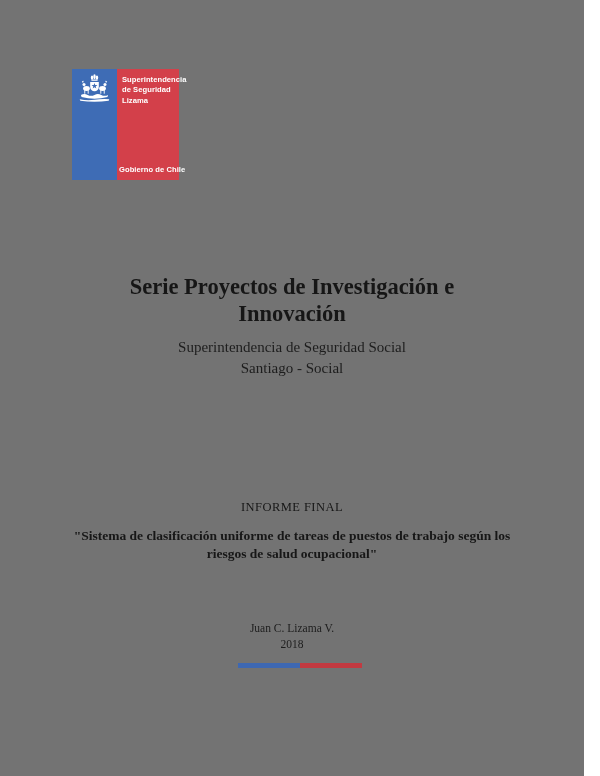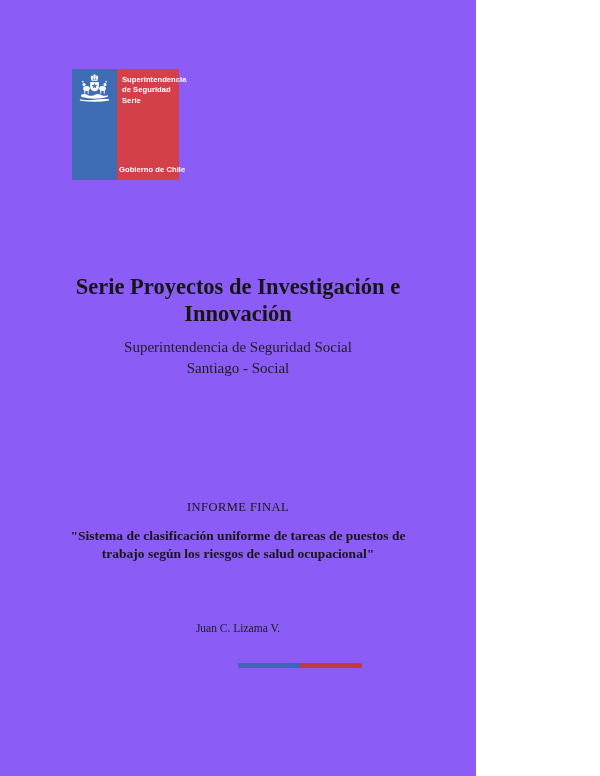--- a/index.html
+++ b/index.html
@@ -1,20 +1,20 @@
 <!DOCTYPE html>
 <html><head>
 <meta charset="utf-8">
 <style>
   html, body { margin: 0; padding: 0; background: #ffffff; }
   .page {
     position: relative;
-    width: 476px;
+    width: 584px;
     height: 776px;
-    background: #8b5cf6;
+    background: #737373;
     overflow: hidden;
     font-family: "Liberation Serif", serif;
     color: #1d1d1d;
   }
 
   
   .logo {
     position: absolute;
     left: 72px;
     top: 69px;
@@ -167,21 +167,21 @@
           <path d="M12 80 q24 6 48 2 q24 -4 48 -2 l-2 5 q-46 6 -92 0 z"></path>
         </g>
 
         <polygon fill="#3e6cb5" points="60,27 62.4,34 69.5,34 63.8,38.4 66,45.5 60,41.2 54,45.5 56.2,38.4 50.5,34 57.6,34"></polygon>
       </svg>
     </div>
     <div class="logo-red">
       <div class="logo-org">
         <span>Superintendencia</span>
         <span>de Seguridad</span>
-        <span>Serie</span>
+        <span>Lizama</span>
       </div>
       <div class="logo-gob">Gobierno de Chile</div>
     </div>
   </div>
 
   <div class="title-block">
     <h1 class="main-title">
       <span>Serie Proyectos de Investigación e</span>
       <span>Innovación</span>
     </h1>
@@ -193,20 +193,21 @@
 
   <div class="informe-heading">INFORME FINAL</div>
 
   <div class="project-title">
     <span>"Sistema de clasificación uniforme de tareas de puestos de trabajo según los</span>
     <span>riesgos de salud ocupacional"</span>
   </div>
 
   <div class="author-block">
     <div>Juan C. Lizama V.</div>
+    <div>2018</div>
   </div>
 
   <div class="footer-bar">
     <div class="bar-blue"></div>
     <div class="bar-red"></div>
   </div>
 
 </div>
 
 </body></html>

